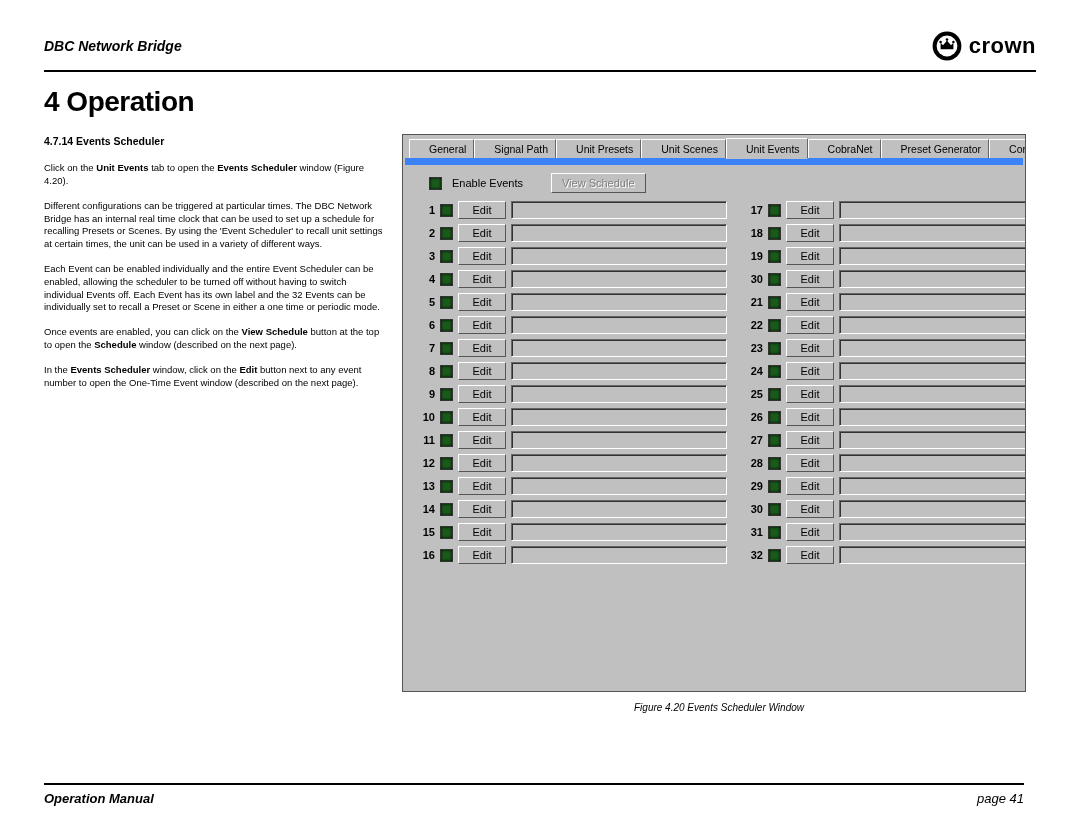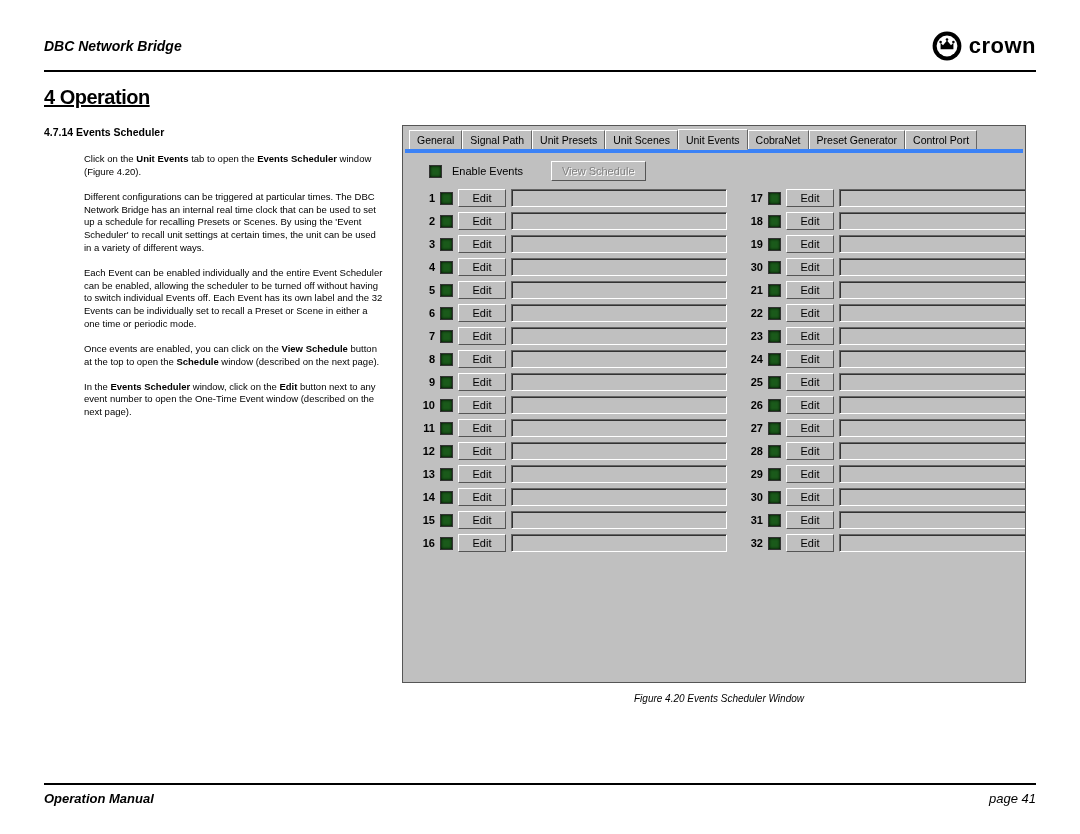--- a/index.html
+++ b/index.html
@@ -32,42 +32,41 @@
     display: flex;
     align-items: center;
     gap: 6px;
     font-weight: 900;
     font-size: 22px;
     letter-spacing: 0.5px;
   }
   .logo-wrap svg { width: 32px; height: 32px; }
   .section-title {
     font-family: "Arial Black", Arial, sans-serif;
-    font-size: 20px;
+    font-size: 28px;
     font-weight: 900;
     letter-spacing: -0.5px;
     margin-bottom: 16px;
-    text-decoration: underline;
   }
   .content-row {
     display: flex;
     gap: 18px;
     align-items: flex-start;
   }
   .left-col {
     width: 340px;
     font-size: 9.5px;
     line-height: 1.35;
   }
   .left-col .subhead {
     font-weight: bold;
     font-size: 10.5px;
     margin-bottom: 14px;
   }
-  .left-col p { margin-bottom: 12px; margin-left: 40px; }
+  .left-col p { margin-bottom: 12px; }
   .b { font-weight: bold; }
   .right-col {
     flex: 1;
     text-align: center;
   }
   .app-window {
     width: 624px;
     height: 558px;
     background: #c0c0c0;
     border: 1px solid #555;
@@ -76,37 +75,37 @@
     overflow: hidden;
   }
   .tabs-row {
     display: flex;
     padding: 4px 4px 0 6px;
     gap: 0;
     font-size: 10.5px;
     background: #c0c0c0;
   }
   .tab {
-    padding: 3px 7px 3px 7px;
+    padding: 3px 7px 3px 19px;
     border-top: 1px solid #fff;
     border-left: 1px solid #fff;
     border-right: 1px solid #666;
     background: #c0c0c0;
     position: relative;
     white-space: nowrap;
   }
   .tab.active {
     background: #c0c0c0;
     border-bottom: 1px solid #c0c0c0;
     z-index: 2;
     padding-top: 4px;
     margin-top: -1px;
   }
   .tab-panel {
-    border-top: 4px solid #3b82f6;
+    border-top: 7px solid #3b82f6;
     margin: -1px 2px 0 2px;
     padding: 6px 10px;
     height: 528px;
     position: relative;
   }
   .top-controls {
     display: flex;
     align-items: center;
     gap: 10px;
     margin: 2px 0 8px 14px;
@@ -164,21 +163,21 @@
   }
   .caption {
     font-style: italic;
     font-size: 10px;
     margin-top: 10px;
   }
   .footer-row {
     position: absolute;
     bottom: 28px;
     left: 44px;
-    right: 44px;
+    right: 56px;
     display: flex;
     justify-content: space-between;
     border-top: 2px solid #000;
     padding-top: 6px;
     font-style: italic;
     font-size: 13px;
     font-weight: bold;
   }
   .footer-row .pg { font-weight: normal; }
 </style>

